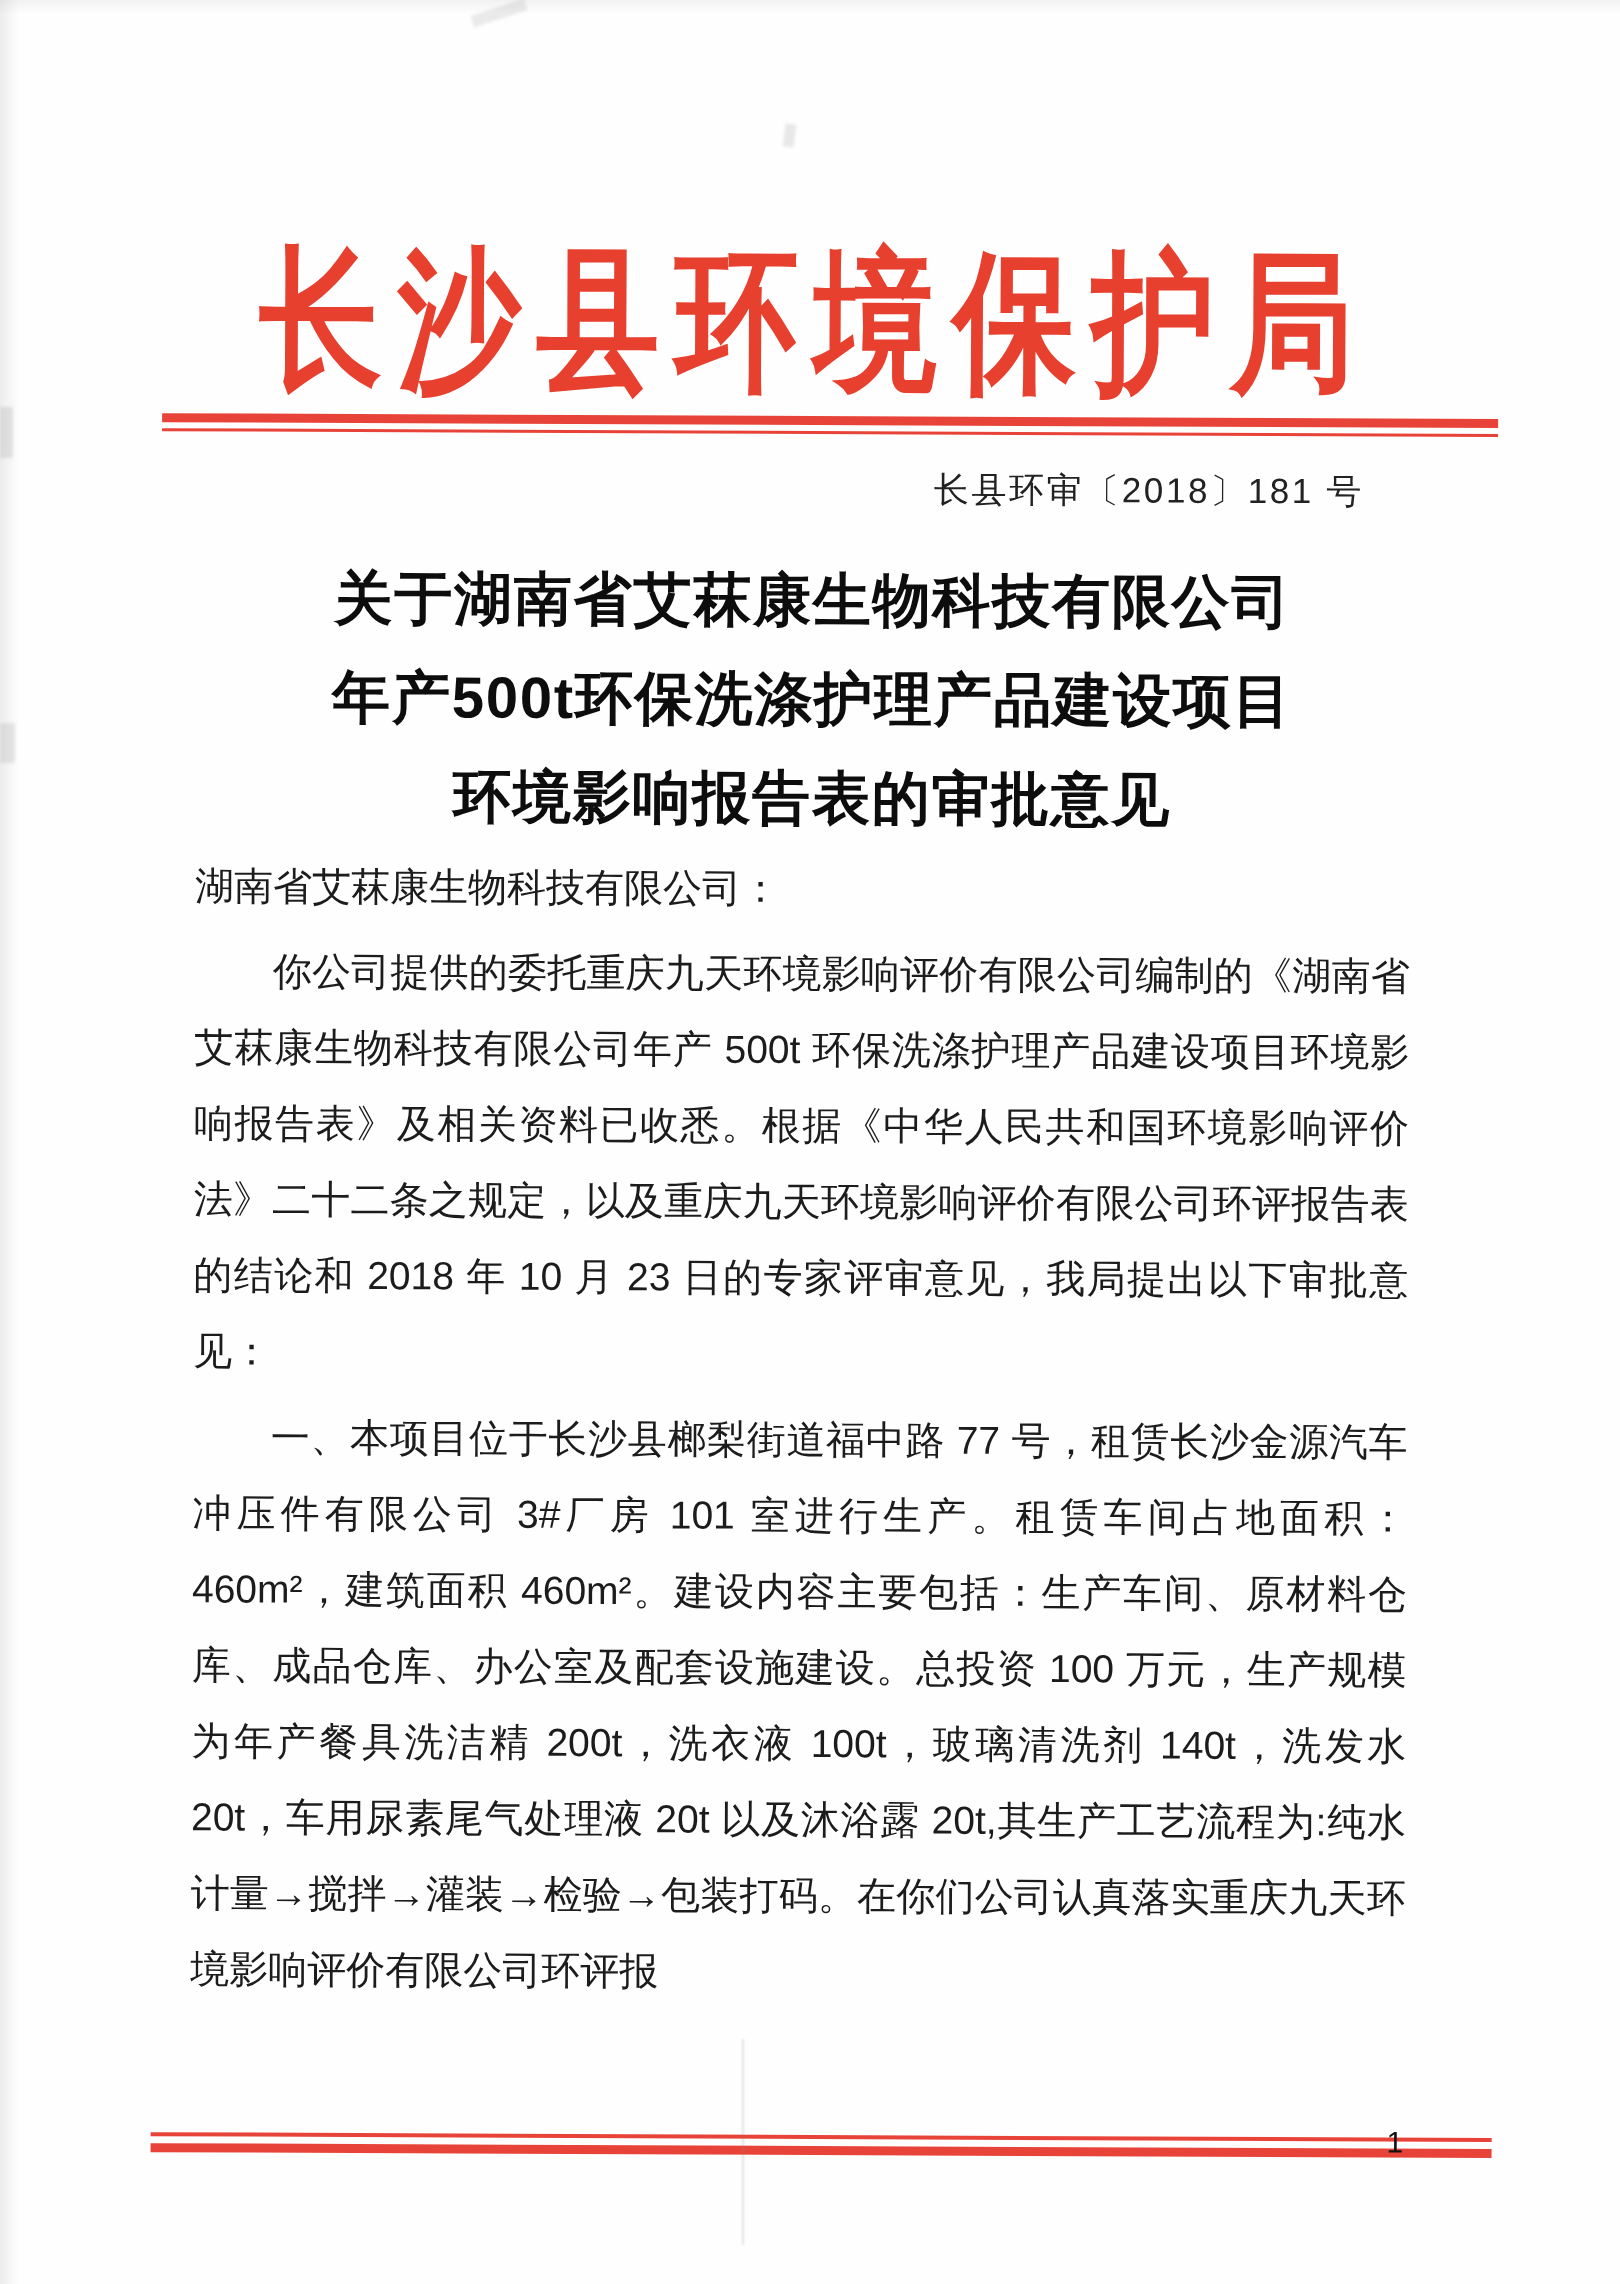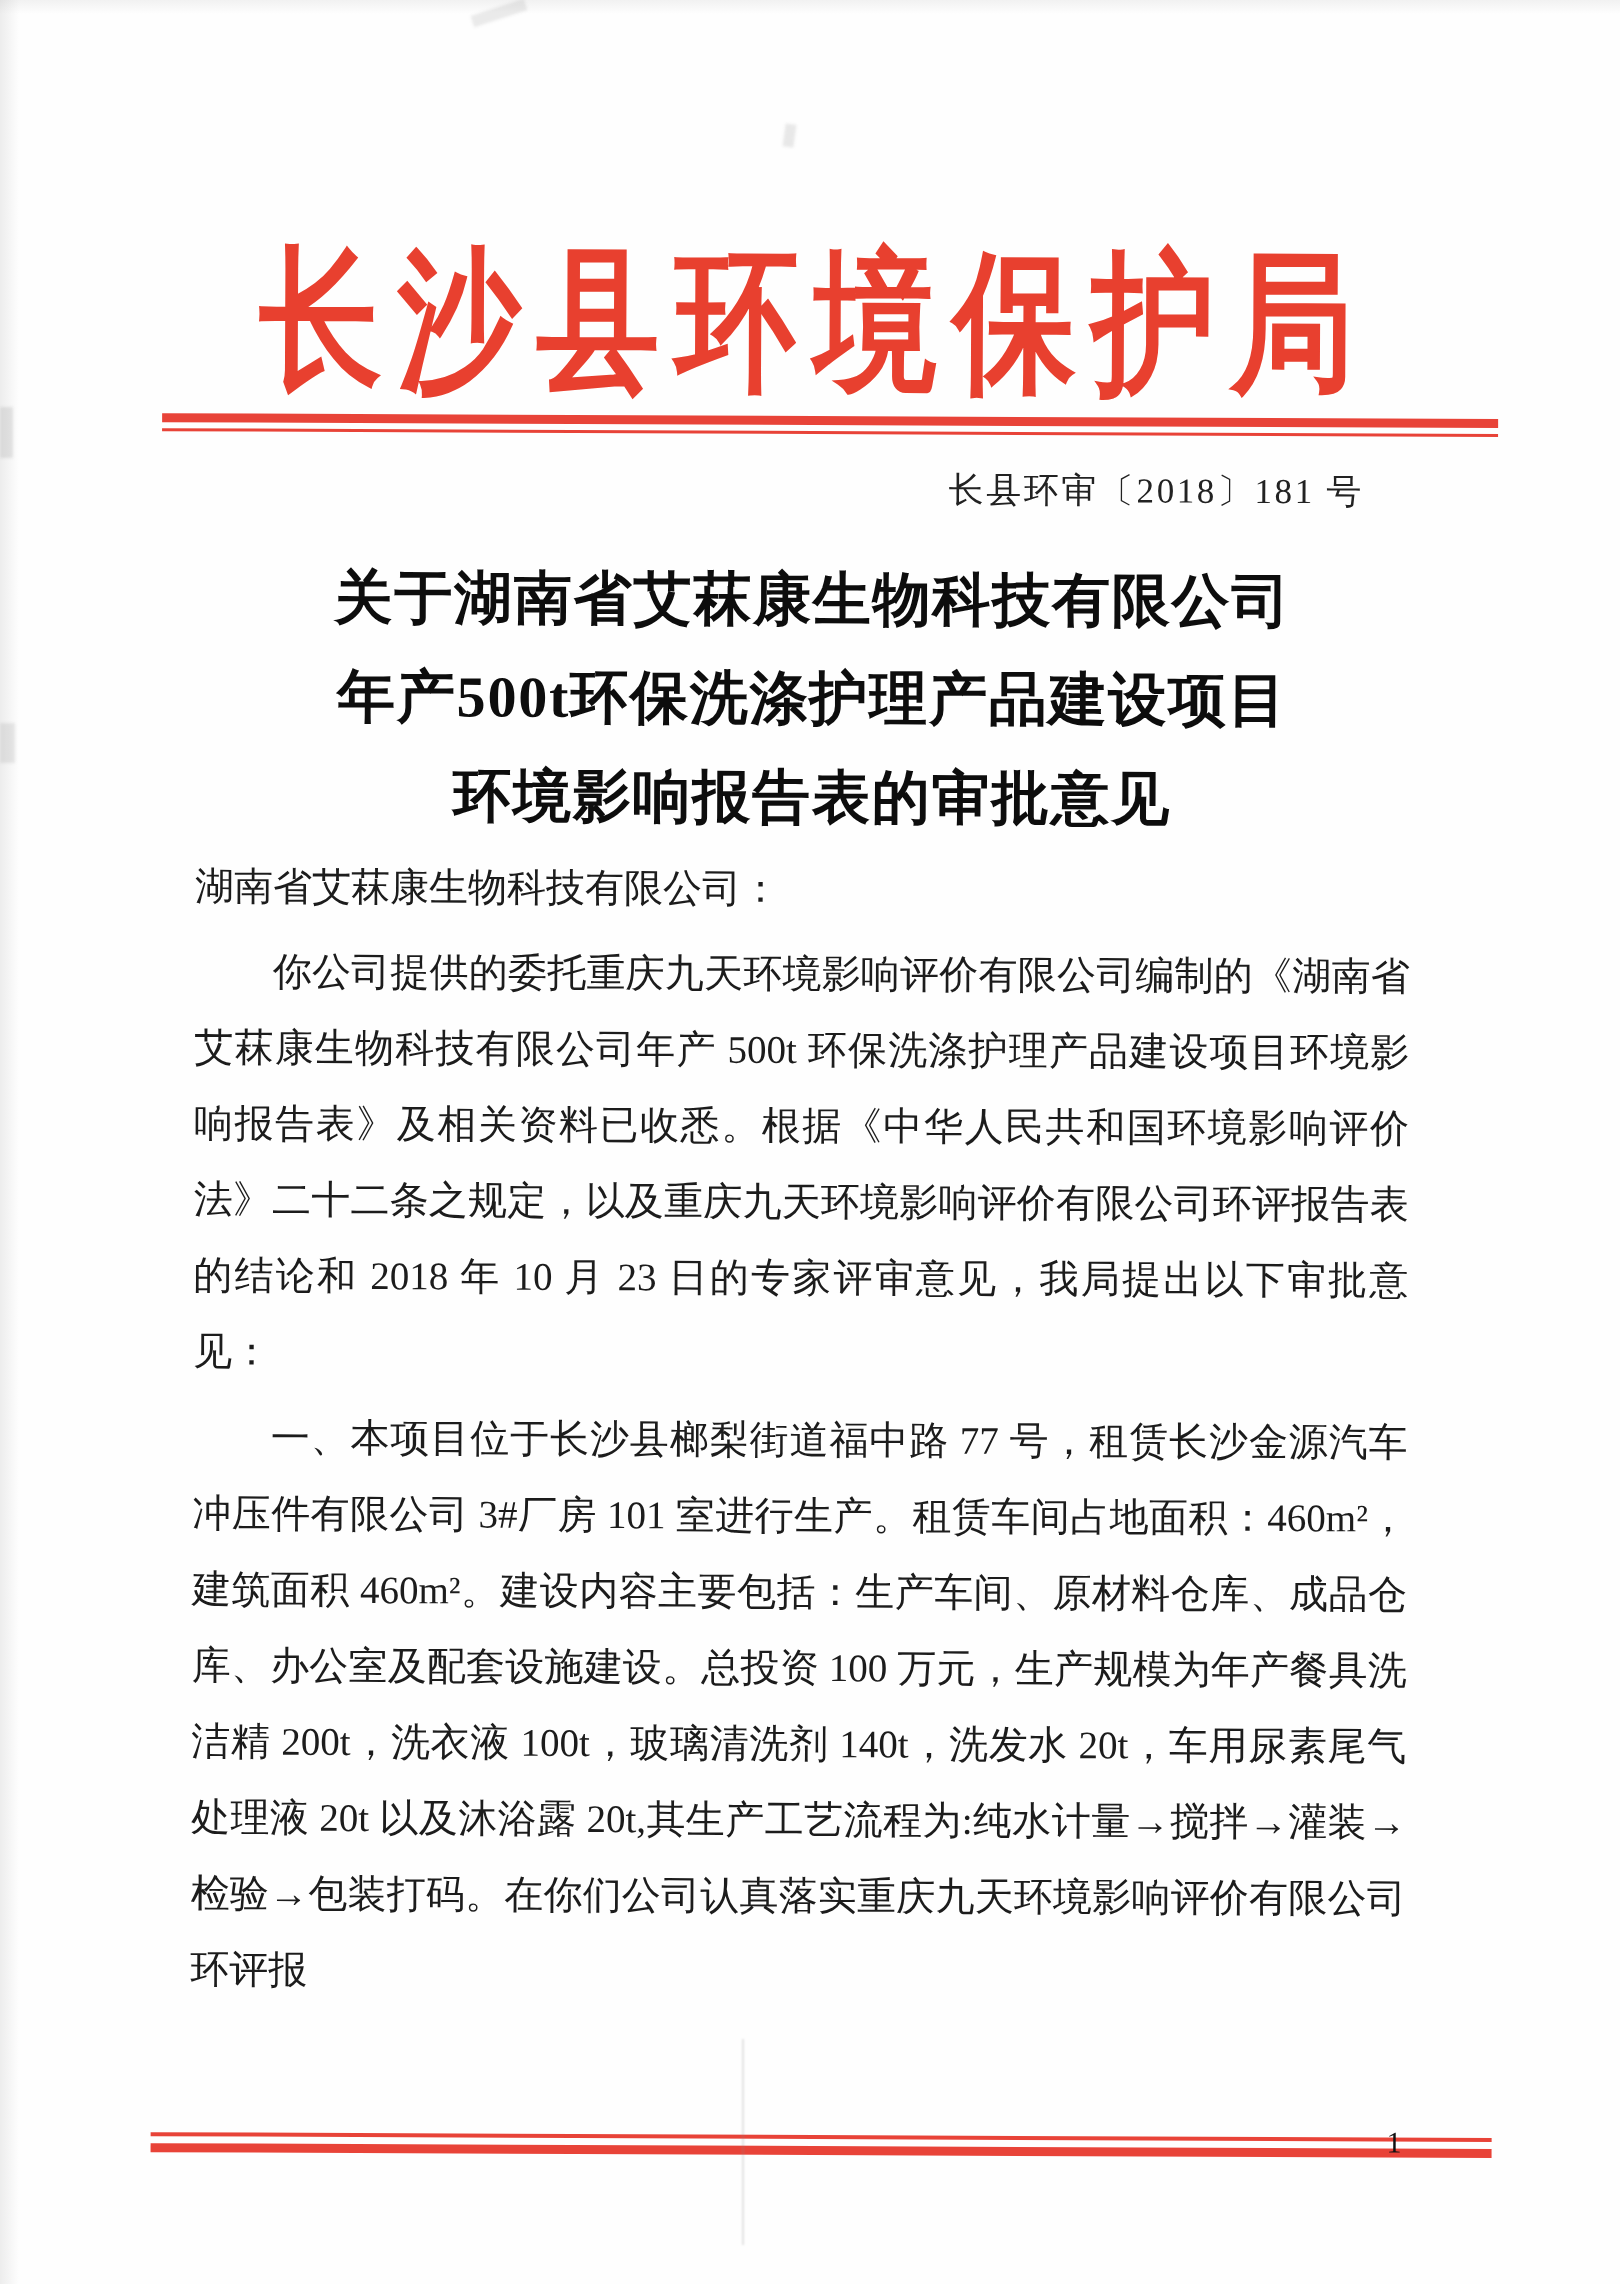--- a/index.html
+++ b/index.html
@@ -1,21 +1,21 @@
 <!DOCTYPE html>
 <html style="--red-masthead: #e8402f; --red-rule: #e84338;font-size:14px"><head>
 <meta charset="utf-8">
 <style>
   html,body{margin:0;padding:0;background:#e9e9e9;}
   .page{
     position:relative;
     width:1621px;height:2284px;
     background:#fefefe;
     overflow:hidden;
-    font-family:Liberation Serif, serif;
+    font-family:Liberation Sans, sans-serif;
   }
   .tilt{
     position:absolute;inset:0;
     transform:rotate(0.25deg);
     transform-origin:810px 1138px;
   }
   
   .masthead{
     position:absolute;top:221px;left:0;width:100%;
     text-align:center;

